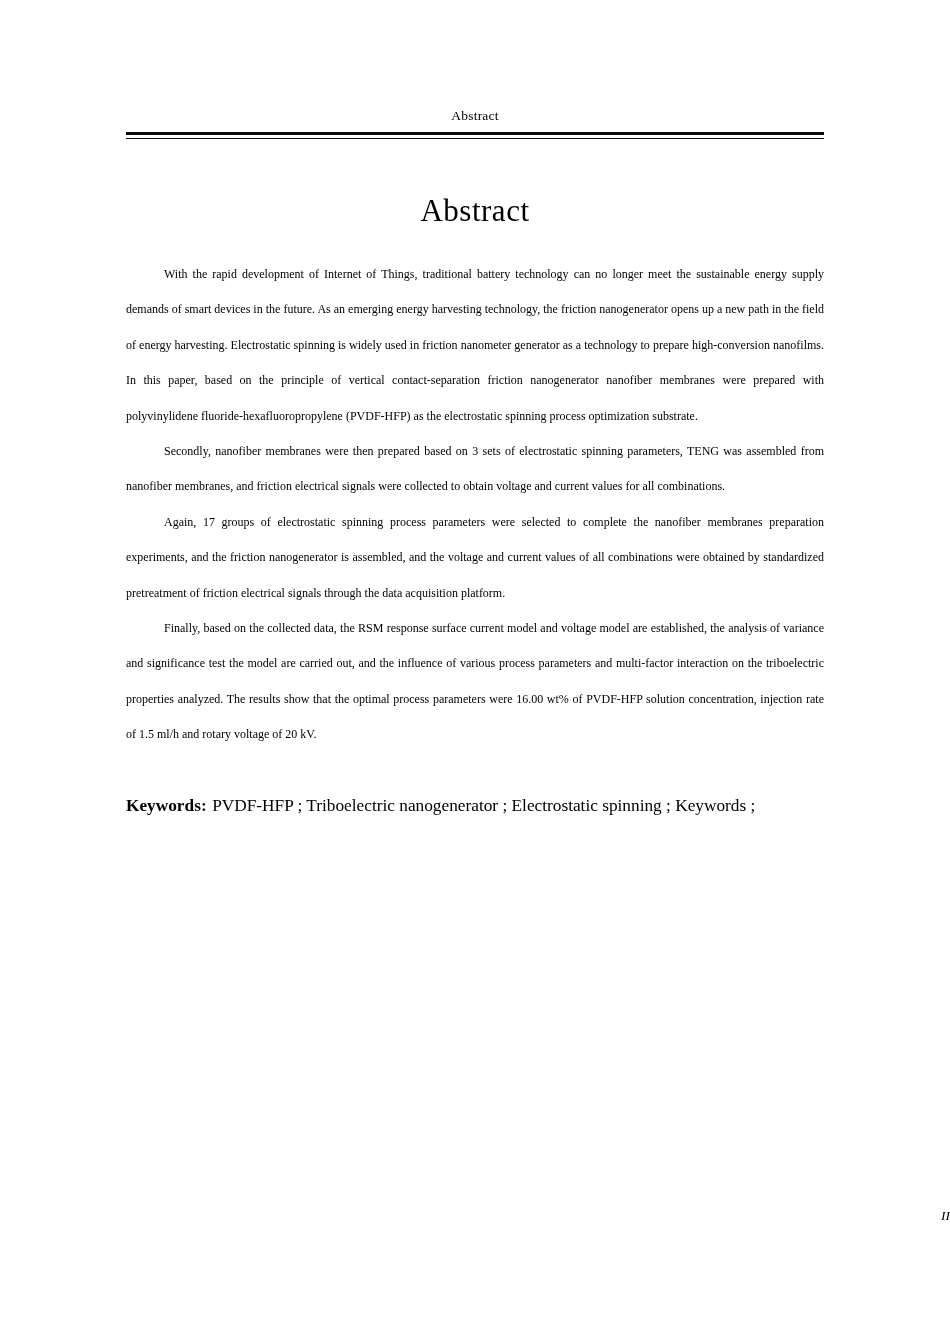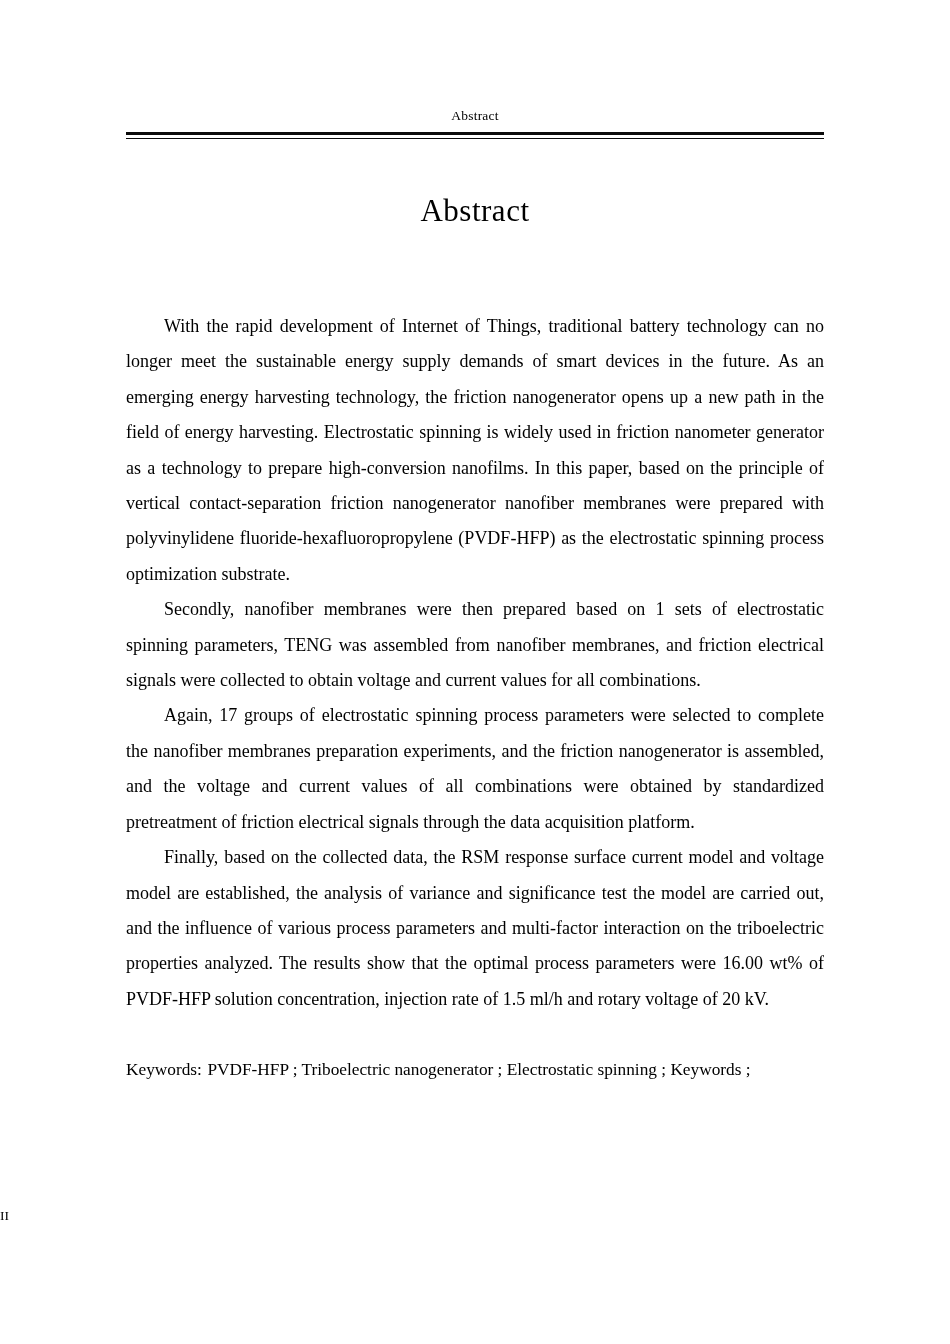--- a/index.html
+++ b/index.html
@@ -31,62 +31,63 @@
     border-bottom: 1.5px solid #0a0a0a;
   }
   .page-title {
     margin-top: 54px;
     text-align: center;
     font-size: 31px;
     font-weight: 400;
     letter-spacing: 0.5px;
   }
   .body-text {
-    margin-top: 80px;
-    font-size: 18px;
+    margin-top: 28px;
+    font-size: 12px;
     line-height: 35.4px;
     text-align: justify;
   }
   .body-para {
     text-indent: 38px;
   }
   .keywords {
     margin-top: 35px;
     font-size: 17.3px;
     line-height: 35.4px;
     text-align: justify;
   }
   .kw-label {
-    font-weight: normal;
+    font-weight: bold;
     margin-right: 0.32em;
   }
   .page-footer {
     position: absolute;
     top: 1208px;
     left: 0;
     width: 100%;
-    text-align: left;
+    text-align: right;
     font-size: 13.5px;
+    font-style: italic;
   }
 </style>
 </head>
 <body>
 
 <div class="page">
   <div class="content">
 
     <div class="running-header">Abstract</div>
 
     <div class="header-rule"></div>
 
     <h1 class="page-title">Abstract</h1>
 
     <div class="body-text">
       <p class="body-para">With the rapid development of Internet of Things, traditional battery technology can no longer meet the sustainable energy supply demands of smart devices in the future. As an emerging energy harvesting technology, the friction nanogenerator opens up a new path in the field of energy harvesting. Electrostatic spinning is widely used in friction nanometer generator as a technology to prepare high-conversion nanofilms. In this paper, based on the principle of vertical contact-separation friction nanogenerator nanofiber membranes were prepared with polyvinylidene fluoride-hexafluoropropylene (PVDF-HFP) as the electrostatic spinning process optimization substrate.</p>
-      <p class="body-para">Secondly, nanofiber membranes were then prepared based on 1 sets of electrostatic spinning parameters, TENG was assembled from nanofiber membranes, and friction electrical signals were collected to obtain voltage and current values for all combinations.</p>
+      <p class="body-para">Secondly, nanofiber membranes were then prepared based on 3 sets of electrostatic spinning parameters, TENG was assembled from nanofiber membranes, and friction electrical signals were collected to obtain voltage and current values for all combinations.</p>
       <p class="body-para">Again, 17 groups of electrostatic spinning process parameters were selected to complete the nanofiber membranes preparation experiments, and the friction nanogenerator is assembled, and the voltage and current values of all combinations were obtained by standardized pretreatment of friction electrical signals through the data acquisition platform.</p>
       <p class="body-para">Finally, based on the collected data, the RSM response surface current model and voltage model are established, the analysis of variance and significance test the model are carried out, and the influence of various process parameters and multi-factor interaction on the triboelectric properties analyzed. The results show that the optimal process parameters were 16.00 wt% of PVDF-HFP solution concentration, injection rate of 1.5 ml/h and rotary voltage of 20 kV.</p>
     </div>
 
     <p class="keywords">
       <span class="kw-label">Keywords:</span><span>PVDF-HFP ; Triboelectric nanogenerator ; Electrostatic spinning ; Keywords ;</span>
     </p>
 
   </div>
 

